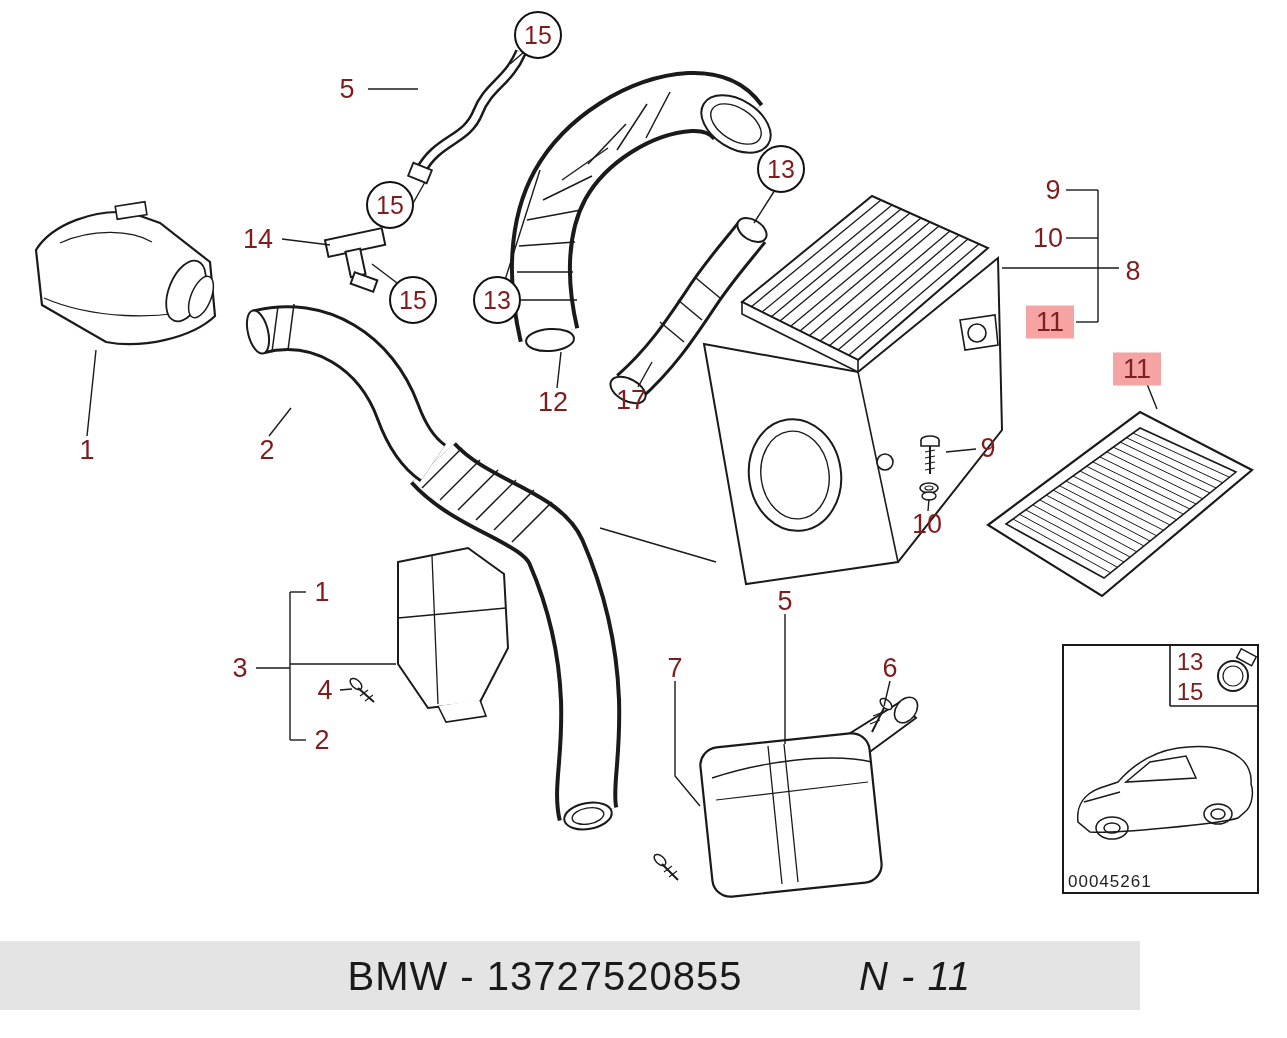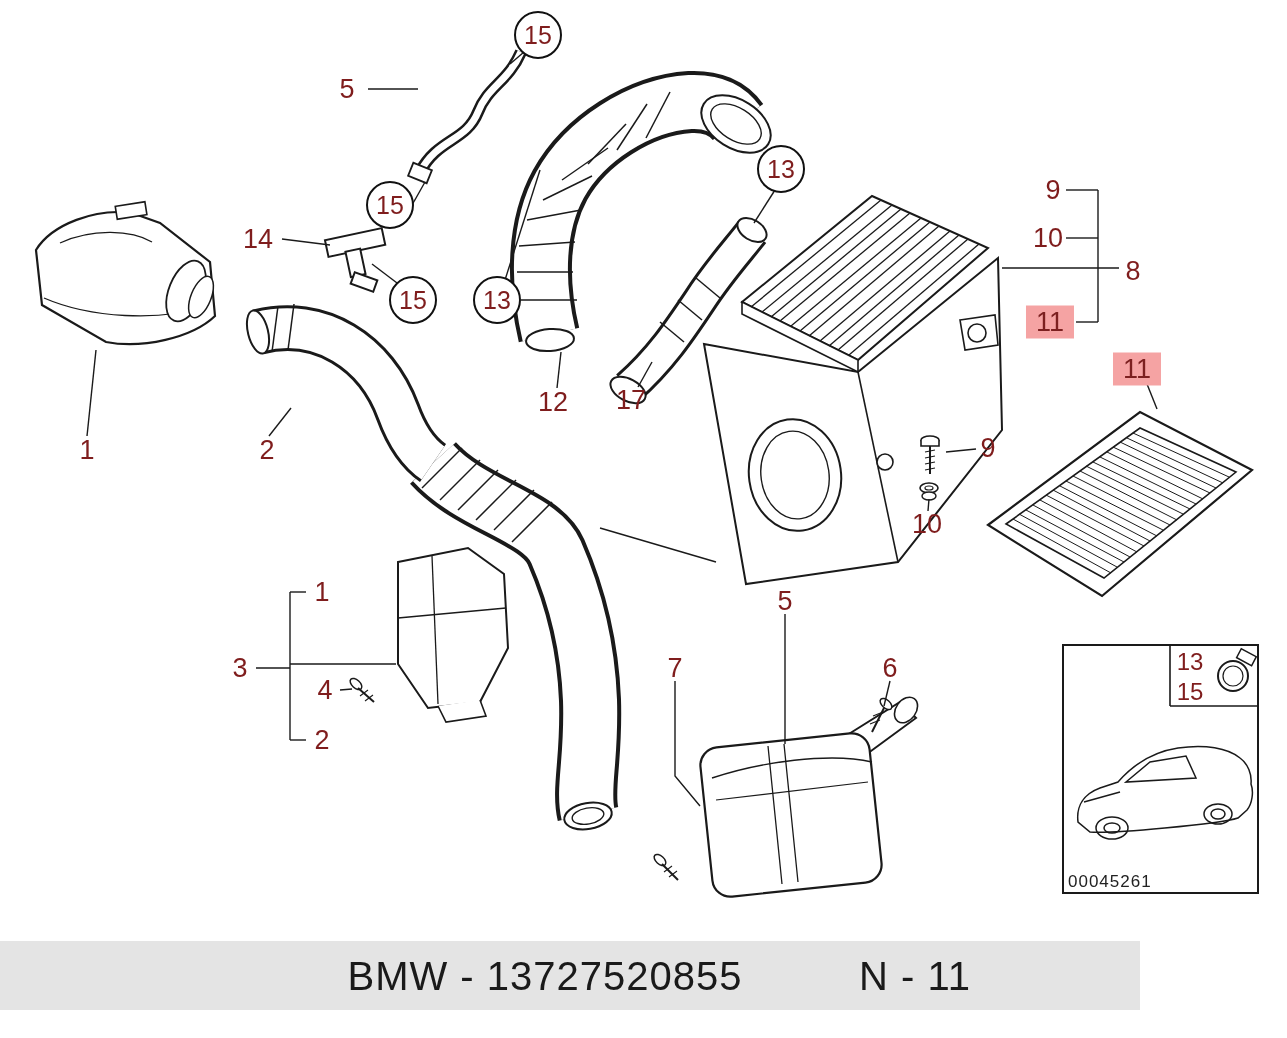--- a/index.html
+++ b/index.html
@@ -13,21 +13,21 @@
            font-size:25px;}
   .hl{background:var(--highlight_bg,#f5a3a3);color:var(--highlight_text,#7c2020);
       padding:3px 10px;}
   .legend-num{font-size:24px;}
   .legend-code{position:absolute;font-size:17px;letter-spacing:1px;color:#222;z-index:5;}
   .footer{position:absolute;left:0;top:941px;width:1140px;height:69px;
           background:var(--footer_bg,#e4e4e4);z-index:4;}
   .footer span{position:absolute;top:50%;transform:translate(-50%,-50%);
                font-size:40px;color:#1a1a1a;letter-spacing:1px;}
   .footer .f-left{left:545px;}
-  .footer .f-right{left:915px;}
+  .footer .f-right{left:915px;font-style:italic;}
 </style>
 </head>
 <body>
 
 <div class="stage">
 
 <svg width="1287" height="1038" viewBox="0 0 1287 1038">
 
   <g>
     <path d="M433,463 C472,506 540,516 556,552 C576,598 588,648 590,700 C592,760 582,788 588,814" stroke="#1a1a1a" stroke-width="62" fill="none"></path>

